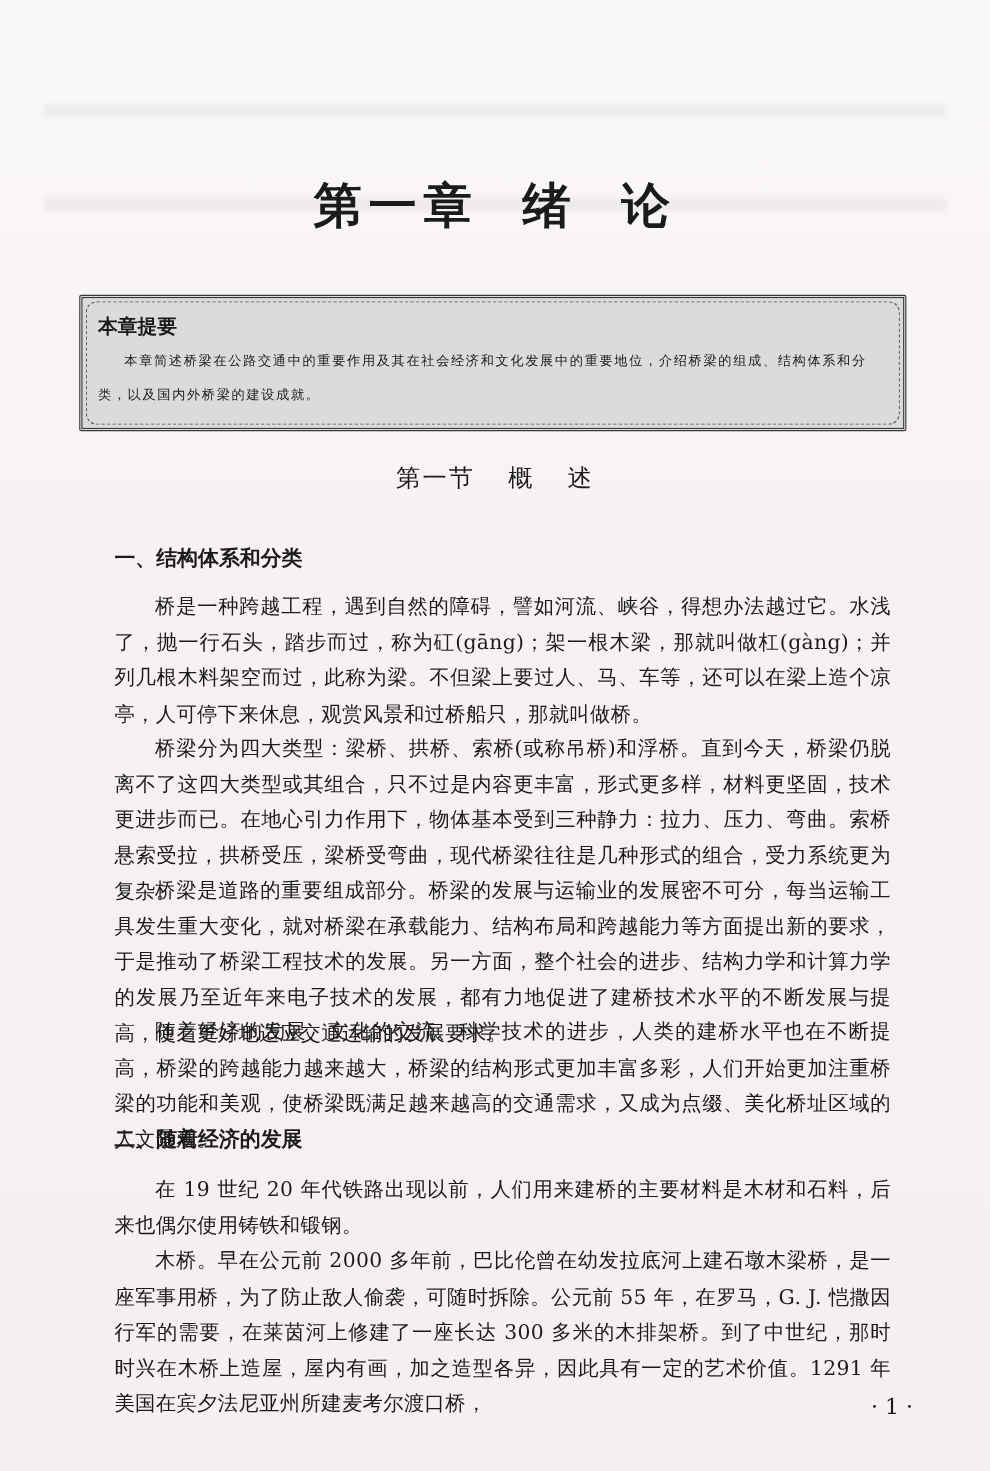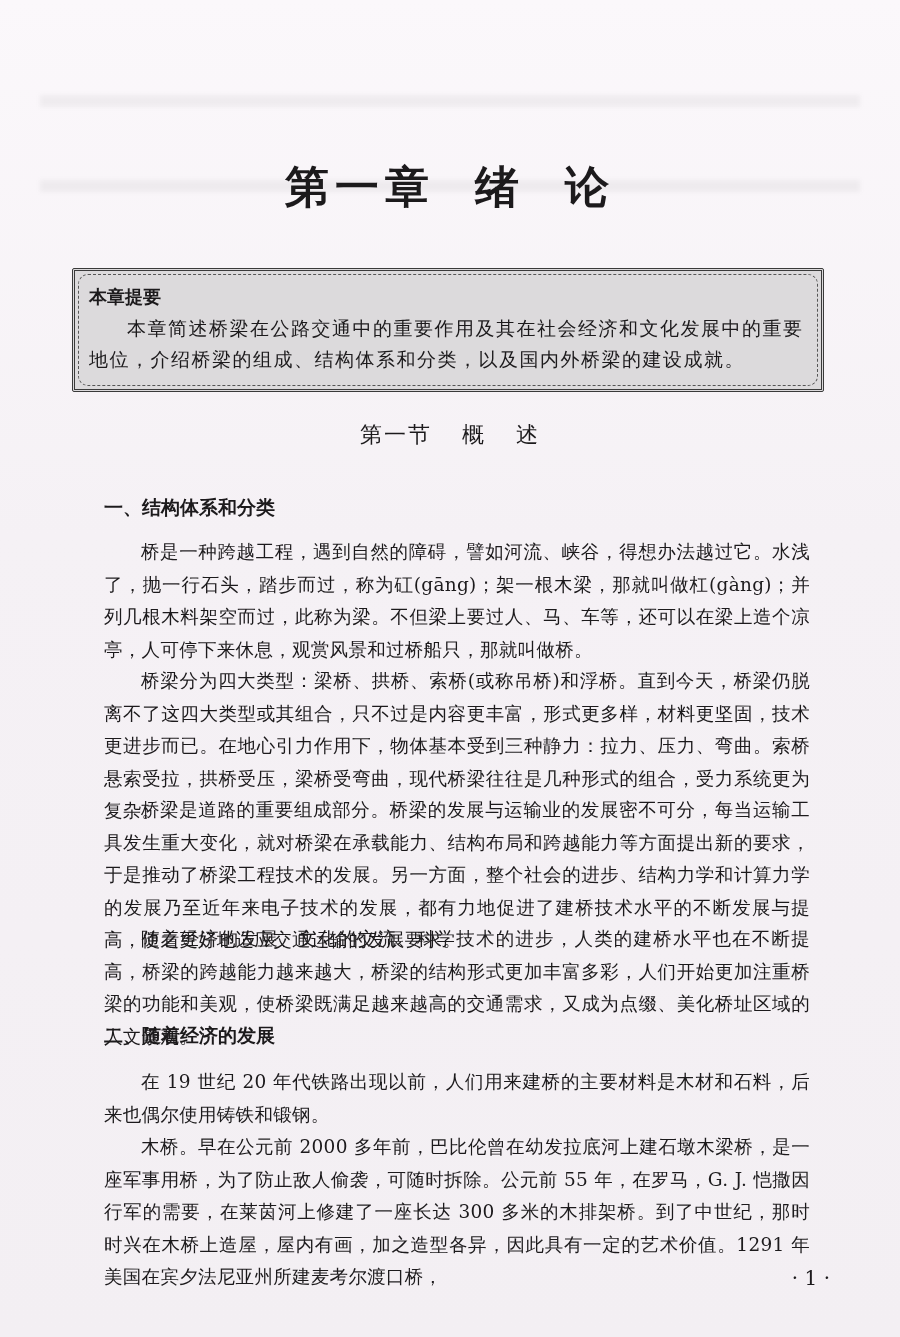--- a/index.html
+++ b/index.html
@@ -35,21 +35,21 @@
   }
   .summary-box::before {
     content: ""; position: absolute; inset: 3px;
     border: 1px dashed #555; border-radius: 10px; pointer-events: none;
   }
   .summary-heading {
     font-family: "DejaVu Sans", sans-serif; font-weight: bold;
     font-size: 18px; margin-top: 6px;
   }
   .summary-text {
-    font-size: 19px; line-height: 31px; text-indent: 2em; letter-spacing: 1.5px;
+    font-size: 12px; line-height: 31px; text-indent: 2em; letter-spacing: 1.5px;
     margin-top: 4px;
   }
   .section-title {
     position: absolute; left: 0; width: 900px; top: 420px;
     text-align: center; font-size: 22px; letter-spacing: 2px;
   }
   .section-title .gap { display: inline-block; width: 30px; }
   .h-sub {
     position: absolute; left: 104px;
     font-family: "DejaVu Sans", sans-serif; font-size: 19px; font-weight: bold;

